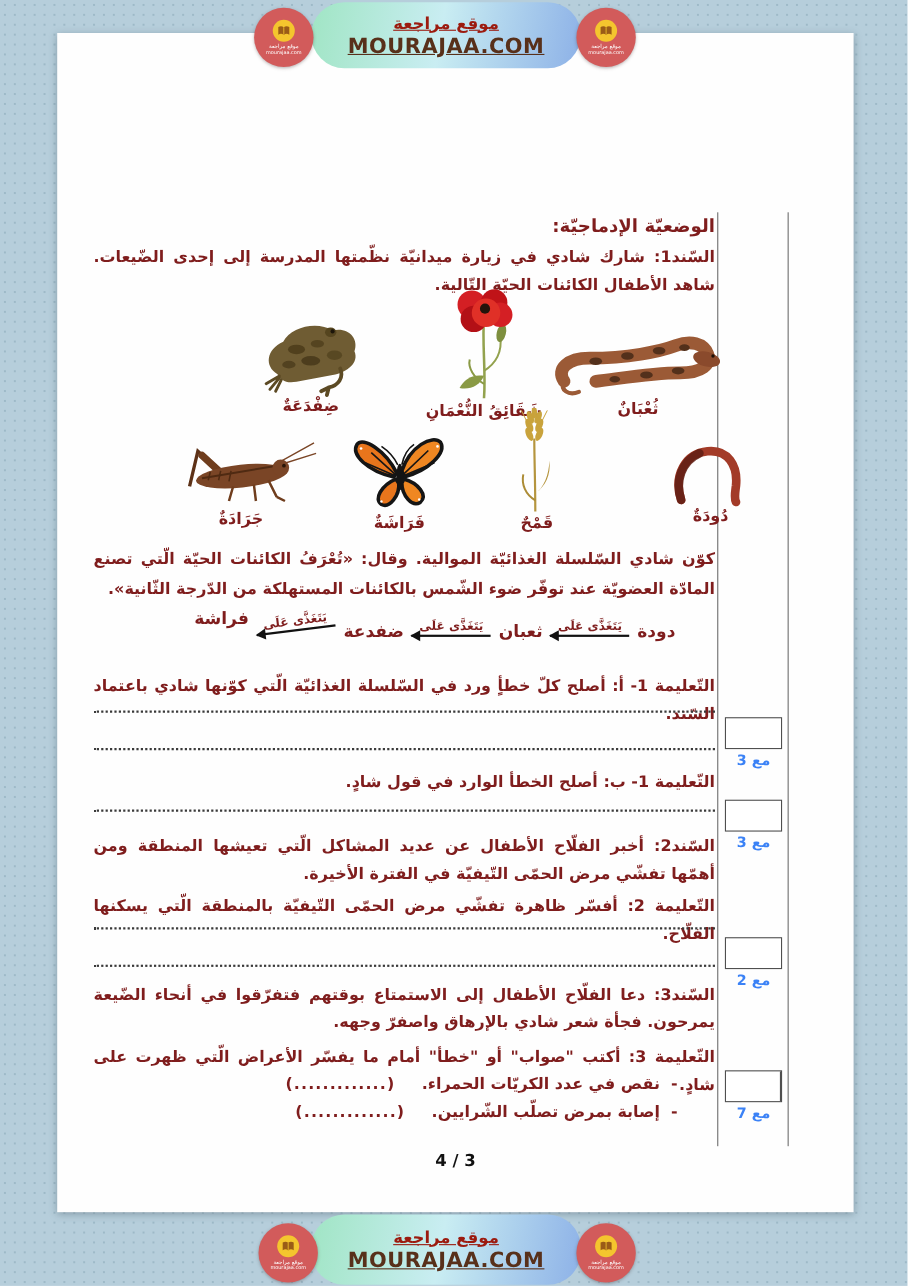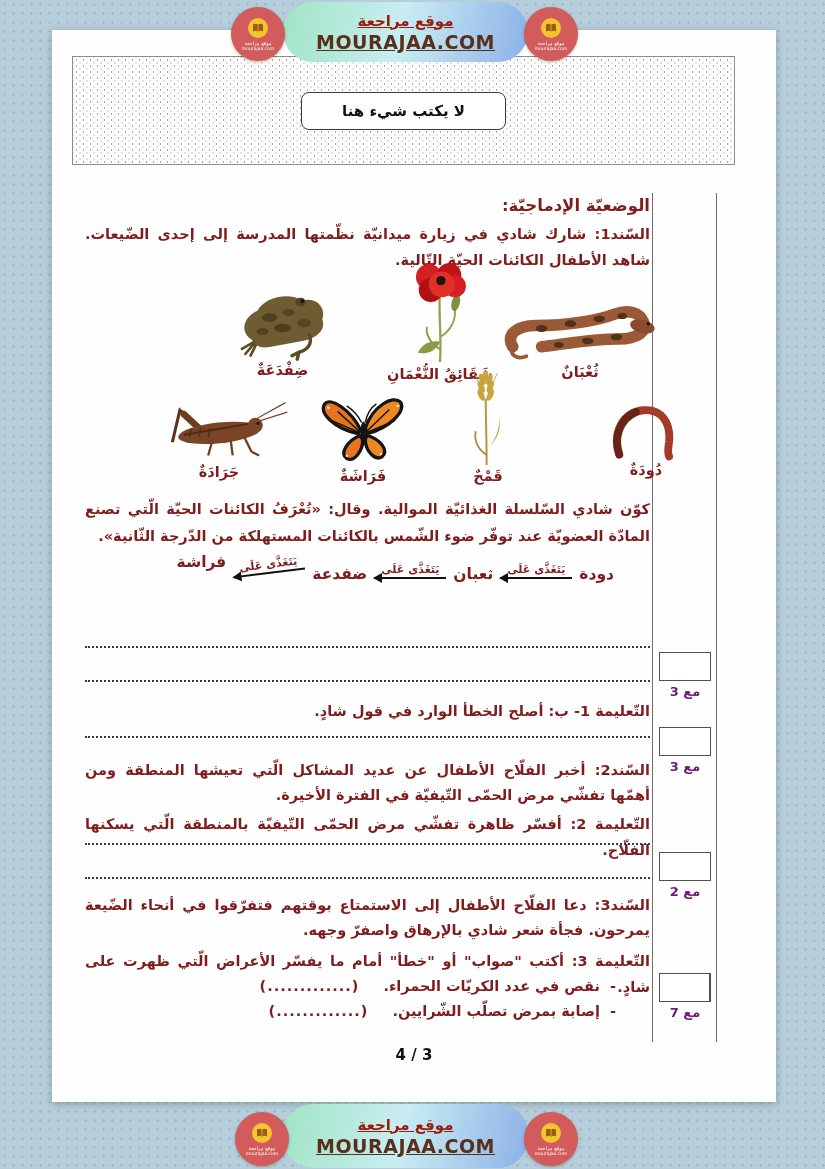--- a/index.html
+++ b/index.html
@@ -33,21 +33,21 @@
     display:flex;align-items:center;justify-content:center;}
   .nowrite{background:#fff;border:1.4px solid #3c3c3c;border-radius:8px;padding:9px 40px;
     font-size:15px;font-weight:bold;direction:rtl;color:#111;}
   .vline{position:absolute;top:163px;height:849px;width:1px;background:#6e6e6e;}
   .v1{left:600px;} .v2{left:664px;}
   
   .score{position:absolute;left:607px;width:52px;display:flex;flex-direction:column;align-items:center;}
   .s1{top:622px;} .s2{top:697px;} .s3{top:822px;} .s4{top:943px;}
   .sbox{width:50px;height:27px;border:1.3px solid #4f4f4f;background:#fff;display:flex;}
   .sbox .cell{flex:1;} .sbox .cell + .cell{border-right:1px solid #4f4f4f;}
-  .slabel{font-size:13px;font-weight:bold;margin-top:3px;direction:rtl;color:#701a75;}
+  .slabel{font-size:13px;font-weight:bold;margin-top:3px;direction:rtl;color:#3b82f6;}
   
   .content{position:absolute;left:33px;top:163px;width:565px;height:849px;direction:rtl;color:#7f1d1d;}
   .blk{position:absolute;right:0;width:100%;font-size:14.5px;line-height:26px;font-weight:bold;text-align:justify;}
   .b-title{top:0;font-size:16.5px;}
   .b-s1{top:28px;}
   .b-quote{top:303px;line-height:27px;}
   .b-t1a{top:418px;} .b-t1b{top:505px;}
   .b-s2{top:565px;line-height:25px;} .b-t2{top:618px;}
   .b-s3{top:700px;line-height:25px;} .b-t3{top:755px;}
   .dot{position:absolute;right:0;left:0;height:0;border-bottom:2px dotted #3a3a3a;}
@@ -102,23 +102,20 @@
           <path d="M2 3c3.5-2 7-2 10 .5C15 1 18.5 1 22 3v14c-3.5-2-7-2-10 .5C9 15 5.5 15 2 17z" fill="#9a5c17"></path>
           <path d="M12 3.5v14" stroke="#f4c52e" stroke-width="1.5"></path>
         </svg>
     </span>
     <span class="l1">موقع مراجعة</span>
     <span class="l2">mourajaa.com</span>
   </div>
 
   <div class="page">
 
-    <div class="hatch">
-      <div class="nowrite">لا يكتب شيء هنا</div>
-    </div>
 
     <div class="vline v1"></div>
     <div class="vline v2"></div>
 
     <div class="score s1">
       <div class="sbox"></div>
       <div class="slabel">مع 3</div>
     </div>
     <div class="score s2">
       <div class="sbox"></div>
@@ -267,20 +264,24 @@
           <span class="aline"></span>
         </span>
         <span>ضفدعة</span>
         <span class="agrp tilt">
           <span class="alabel">يَتَغَذَّى عَلَى</span>
           <span class="aline"></span>
         </span>
         <span class="raise">فراشة</span>
       </div>
 
+      <div class="blk b-t1a">
+        <b>التّعليمة 1- أ:</b>
+        <span>أصلح كلّ خطأٍ ورد في السّلسلة الغذائيّة الّتي كوّنها شادي باعتماد السّند.</span>
+      </div>
 
       <div class="dot d1"></div>
       <div class="dot d2"></div>
 
       <div class="blk b-t1b">
         <b>التّعليمة 1- ب:</b>
         <span>أصلح الخطأ الوارد في قول شادٍ.</span>
       </div>
 
       <div class="dot d3"></div>

